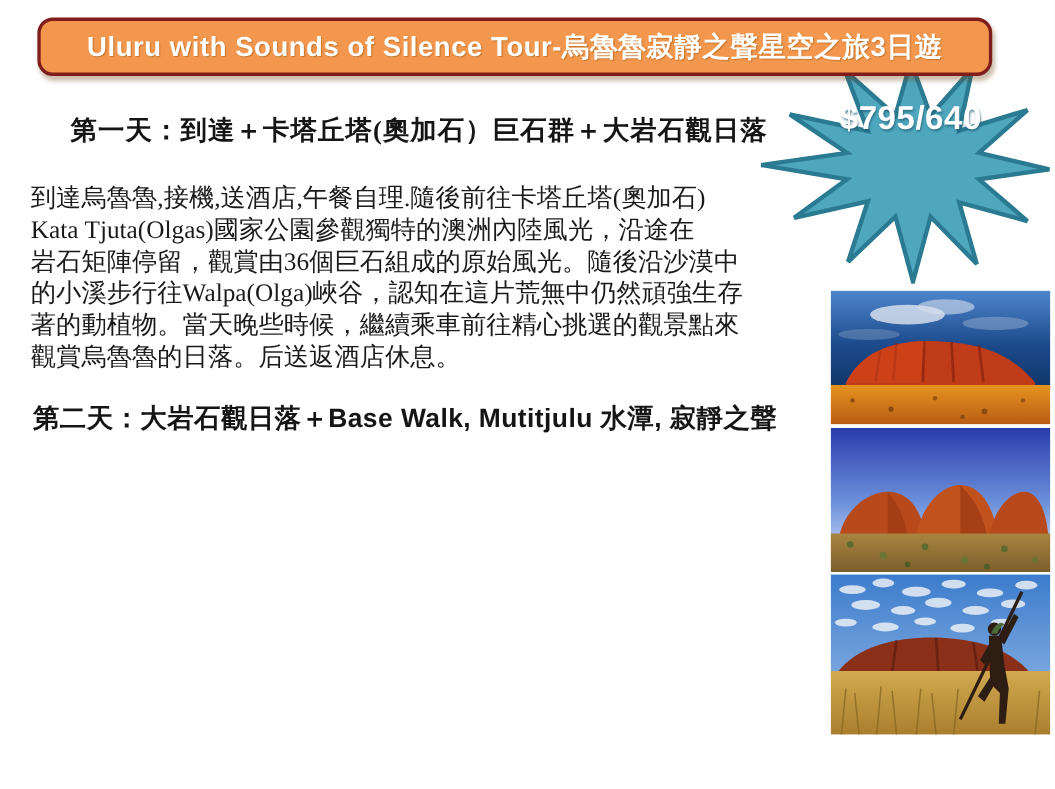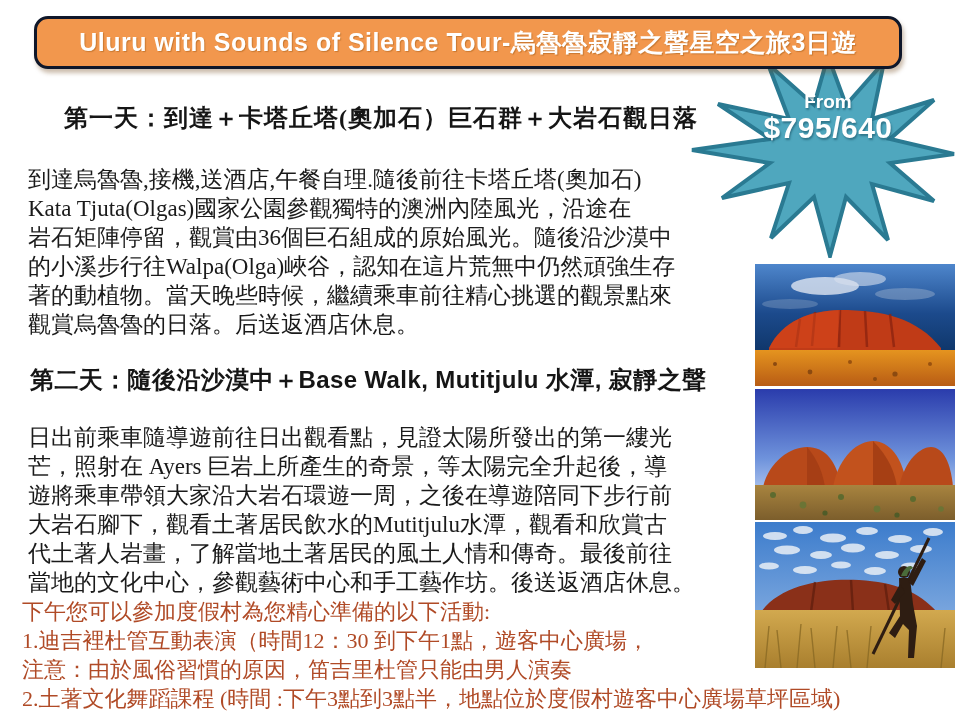--- a/index.html
+++ b/index.html
@@ -5,21 +5,21 @@
   html,body{margin:0;padding:0;background:#e8e8e8;}
   .page{
     position:relative;width:959px;height:717px;background:#ffffff;
     overflow:hidden;margin:0 auto;
     font-family:"Liberation Sans","DejaVu Sans",sans-serif;
   }
   
   .banner{
     position:absolute;left:34px;top:16px;width:868px;height:53px;
     box-sizing:border-box;border-radius:14px;z-index:3;
-    border:3px solid #0f172a;background:#f2974d;
+    border:3px solid #7f1d1d;background:#f2974d;
     box-shadow:2px 4px 4px rgba(110,65,20,.35);
     display:flex;align-items:center;justify-content:center;
   }
   .banner .title{
     color:#ffffff;font-size:25px;font-weight:bold;letter-spacing:.5px;
     text-shadow:1px 1px 1px rgba(160,90,20,.5);white-space:nowrap;
   }
   
   .star-wrap{position:absolute;left:688px;top:56px;width:268px;height:202px;z-index:2;}
   .star-wrap svg{position:absolute;left:0;top:0;}
@@ -65,45 +65,34 @@
 
   <div class="banner">
     <span class="title">Uluru with Sounds of Silence Tour-烏魯魯寂靜之聲星空之旅3日遊</span>
   </div>
 
   <div class="star-wrap">
     <svg width="268" height="202" viewBox="0 0 268 202">
       <polygon points="266,98 202,107 246,145 184,128 200,184 158,141 142,200 126,141 83,182 101,127 34,142 82,107 4,94 82,83 30,48 101,63 80,8 126,49 140,0 158,49 196,6 184,63 246,44 202,83" fill="#4fa7be" stroke="#2a7a92" stroke-width="4" stroke-linejoin="miter"></polygon>
     </svg>
     <div class="star-text">
-      <div class="star-from">From</div>
       <div class="star-price">$795/640</div>
     </div>
   </div>
 
   <div class="h-day" id="day1-heading">第一天：到達＋卡塔丘塔(奧加石）巨石群＋大岩石觀日落</div>
   <div class="body-text" id="day1-body">到達烏魯魯,接機,送酒店,午餐自理.隨後前往卡塔丘塔(奧加石)
 Kata Tjuta(Olgas)國家公園參觀獨特的澳洲內陸風光，沿途在
 岩石矩陣停留，觀賞由36個巨石組成的原始風光。隨後沿沙漠中
 的小溪步行往Walpa(Olga)峽谷，認知在這片荒無中仍然頑強生存
 著的動植物。當天晚些時候，繼續乘車前往精心挑選的觀景點來
 觀賞烏魯魯的日落。后送返酒店休息。</div>
 
-  <div class="h-day" id="day2-heading">第二天：隨後沿沙漠中＋Base Walk, Mutitjulu 水潭, 寂靜之聲</div>
-  <div class="body-text" id="day2-body">日出前乘車隨導遊前往日出觀看點，見證太陽所發出的第一縷光
-芒，照射在  Ayers 巨岩上所產生的奇景，等太陽完全升起後，導
-遊將乘車帶領大家沿大岩石環遊一周，之後在導遊陪同下步行前
-大岩石腳下，觀看土著居民飲水的Mutitjulu水潭，觀看和欣賞古
-代土著人岩畫，了解當地土著居民的風土人情和傳奇。最後前往
-當地的文化中心，參觀藝術中心和手工藝作坊。後送返酒店休息。</div>
-
-  <div class="red-block"><span>下午您可以參加度假村為您精心準備的以下活動:</span>
-<span>1.迪吉裡杜管互動表演（時間12：30 到下午1點，遊客中心廣場，
-注意：由於風俗習慣的原因，笛吉里杜管只能由男人演奏</span>
-<span>2.土著文化舞蹈課程 (時間 :下午3點到3點半，地點位於度假村遊客中心廣場草坪區域)</span></div>
+  <div class="h-day" id="day2-heading">第二天：大岩石觀日落＋Base Walk, Mutitjulu 水潭, 寂靜之聲</div>
+
 
   <div class="photo" id="photo-1">
     <svg width="200" height="122" viewBox="0 0 200 122">
       <defs>
         <linearGradient id="sky1" x1="0" y1="0" x2="0" y2="1">
           <stop offset="0" stop-color="#4e86cc"></stop>
             <stop offset="0.55" stop-color="#1c4a8c"></stop>
             <stop offset="1" stop-color="#0e3568"></stop>
         </linearGradient>
         <linearGradient id="gr1" x1="0" y1="0" x2="0" y2="1">

